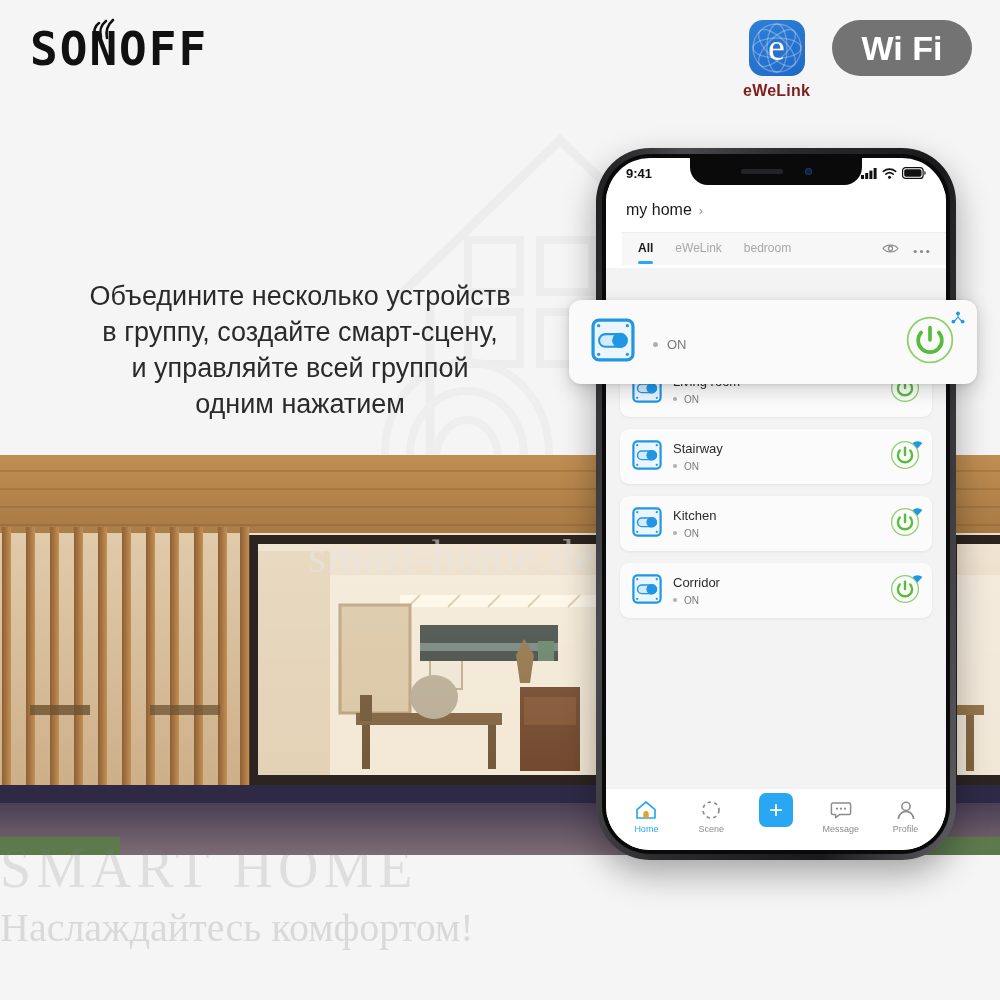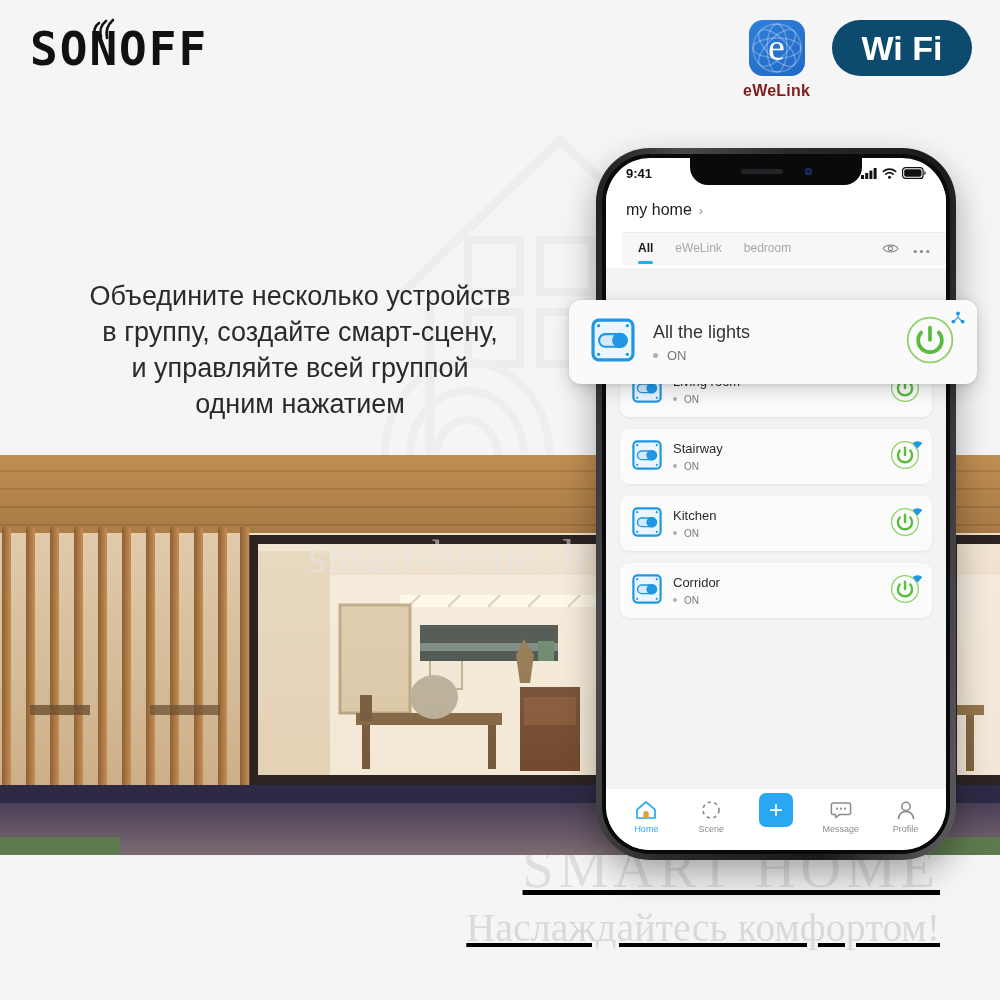--- a/index.html
+++ b/index.html
@@ -78,21 +78,21 @@
   .ewelink-label {
     margin-top: 6px;
     font-size: 16px;
     font-weight: bold;
     color: #7f1d1d;
     letter-spacing: .2px;
   }
   .wifi-badge {
     width: 140px; height: 56px;
     border-radius: 28px;
-    background: #0c4a6e;
+    background: #737373;
     display: flex;
     align-items: center;
     justify-content: center;
     position: relative;
   }
   .wifi-badge .wf-text {
     color: #fff;
     font-size: 34px;
     font-weight: bold;
     letter-spacing: 0px;
@@ -130,24 +130,23 @@
     width: 1000px; height: 400px;
     overflow: hidden;
     z-index: 5;
   }
 
   
   #footer-watermark {
     position: absolute;
     left: 0; top: 840px;
     width: 940px;
-    text-align: right;
+    text-align: left;
     z-index: 6;
     pointer-events: none;
-    text-decoration: underline;
   }
   #footer-watermark .wm-title {
     font-family: "Liberation Serif", serif;
     font-size: 56px;
     letter-spacing: 5px;
     color: rgba(120,120,120,.18);
     line-height: 1;
   }
   #footer-watermark .wm-sub {
     font-family: "Liberation Serif", serif;
@@ -795,21 +794,20 @@
           <circle cx="19.6" cy="15.3" r="5.2" fill="#2196e3"></circle>
           <g fill="#2196e3">
             <circle cx="5.2" cy="5.2" r="1.1"></circle>
               <circle cx="24.8" cy="5.2" r="1.1"></circle>
             <circle cx="5.2" cy="24.8" r="1.1"></circle>
               <circle cx="24.8" cy="24.8" r="1.1"></circle>
           </g>
         </svg>
       </span>
       <span class="gc-txt">
-        <div class="gc-name">All the lights</div>
         <div class="gc-state">
           <i class="dot"></i>
           <span>ON</span>
         </div>
       </span>
       <span class="power-btn">
         <svg width="50" height="50" viewBox="0 0 30 30">
           <circle cx="15" cy="15" r="13.4" fill="none" stroke="#8ed26a" stroke-width="1.1"></circle>
           <path d="M15 7.6 v7.4" stroke="#57bb3c" stroke-width="2.2" stroke-linecap="round"></path>
           <path d="M9.7 10.5 a7.1 7.1 0 1 0 10.6 0" fill="none" stroke="#57bb3c" stroke-width="2.2" stroke-linecap="round"></path>

